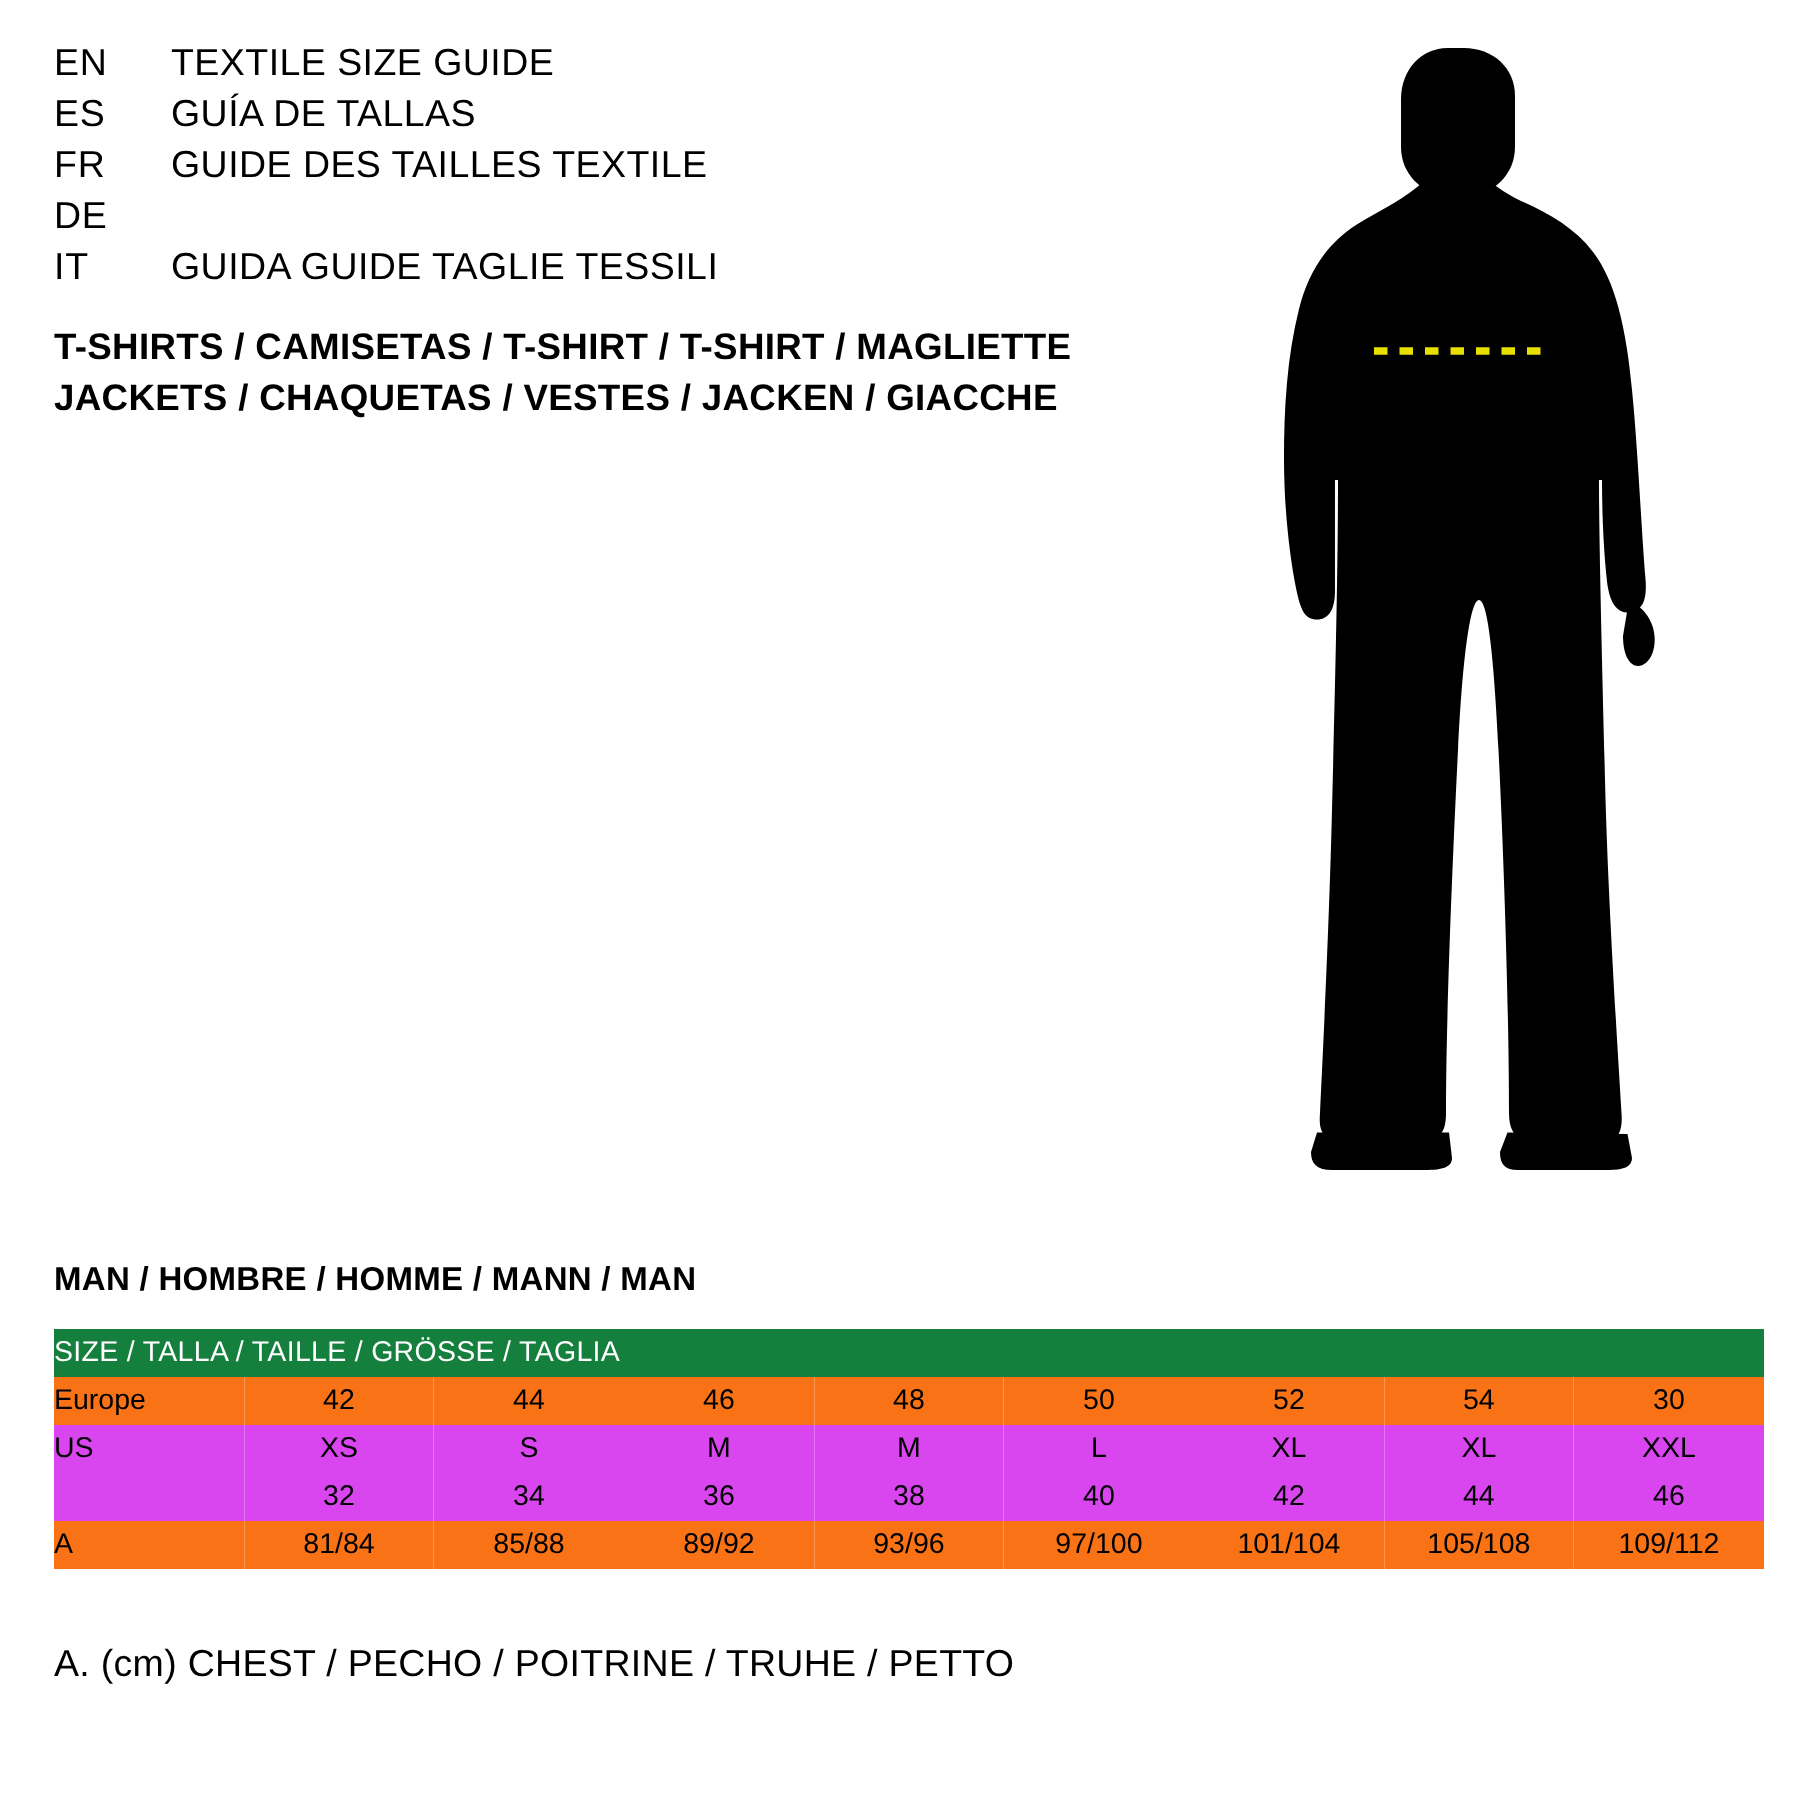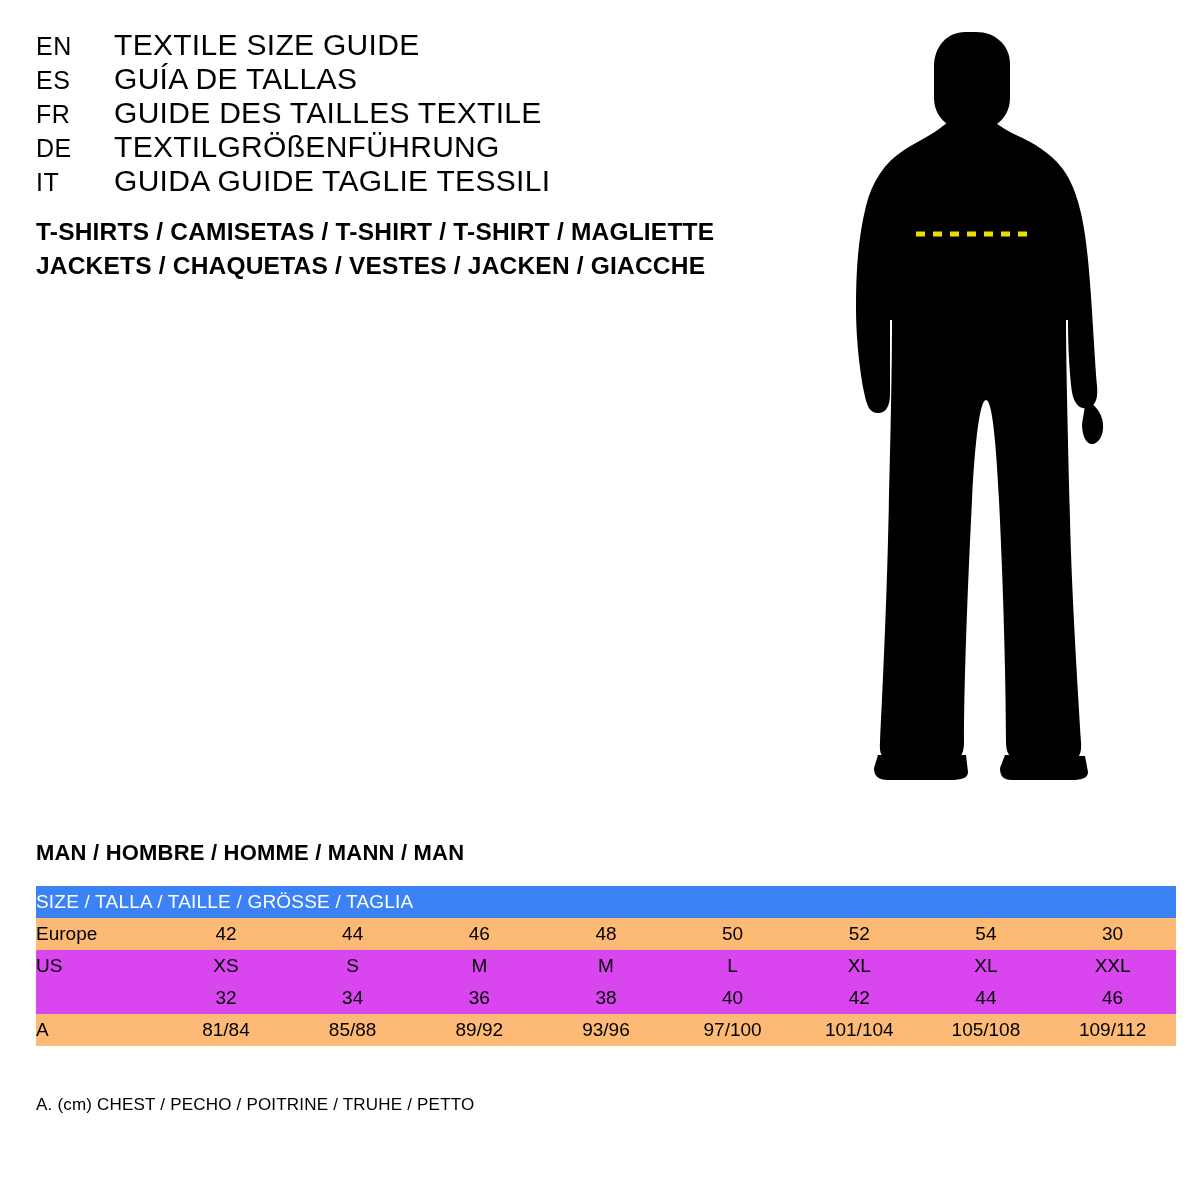--- a/index.html
+++ b/index.html
@@ -34,21 +34,21 @@
     align-items: baseline;
     height: 34px;
   }
   .lang-code {
     width: 78px;
     flex: 0 0 78px;
     font-size: 25px;
     letter-spacing: 0.5px;
   }
   .lang-text {
-    font-size: 30px;
+    font-size: 25px;
     letter-spacing: 0.3px;
     white-space: nowrap;
   }
 
   .category-block {
     position: absolute;
     left: 36px;
     top: 215px;
     width: 760px;
   }
@@ -90,44 +90,44 @@
     width: 1140px;
     table-layout: fixed;
   }
   table.size-table td {
     font-size: 19px;
     height: 32px;
     padding: 0;
     vertical-align: middle;
   }
   .hdr-row td {
-    background: #3b82f6;
+    background: #15803d;
     color: #ffffff;
     font-size: 18.5px;
     padding-left: 8px;
     height: 30px;
     letter-spacing: 0.2px;
   }
-  .row-light td { background: #fdba74; }
+  .row-light td { background: #f97316; }
   .row-grey td  { background: #d946ef; }
 
   td.label-cell {
     padding-left: 8px;
     text-align: left;
     width: 168px;
   }
   td.val-cell {
     text-align: center;
   }
 
   .footnote {
     position: absolute;
     left: 36px;
     top: 1095px;
-    font-size: 17px;
+    font-size: 25px;
     letter-spacing: 0.2px;
   }
 </style>
 </head>
 <body>
 
 <div class="page">
 
   <div class="lang-block">
     <div class="lang-row">
@@ -137,21 +137,20 @@
     <div class="lang-row">
       <span class="lang-code">ES</span>
       <span class="lang-text">GUÍA DE TALLAS</span>
     </div>
     <div class="lang-row">
       <span class="lang-code">FR</span>
       <span class="lang-text">GUIDE DES TAILLES TEXTILE</span>
     </div>
     <div class="lang-row">
       <span class="lang-code">DE</span>
-      <span class="lang-text">TEXTILGRÖßENFÜHRUNG</span>
     </div>
     <div class="lang-row">
       <span class="lang-code">IT</span>
       <span class="lang-text">GUIDA GUIDE TAGLIE TESSILI</span>
     </div>
   </div>
 
   <div class="category-block">
     <div class="category-line">T-SHIRTS / CAMISETAS / T-SHIRT / T-SHIRT / MAGLIETTE</div>
     <div class="category-line">JACKETS / CHAQUETAS / VESTES / JACKEN / GIACCHE</div>

